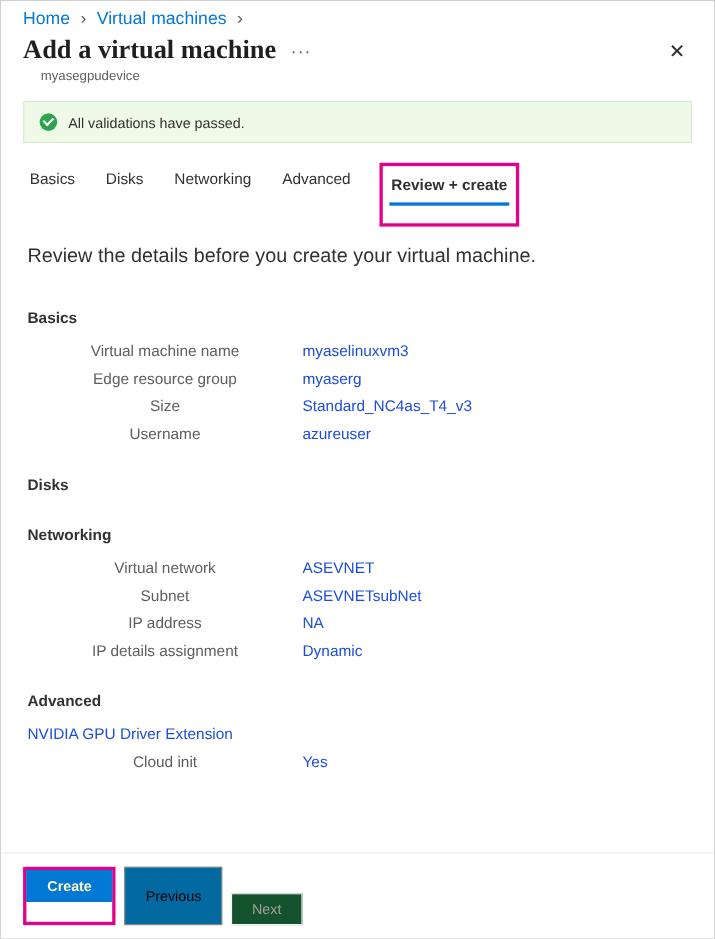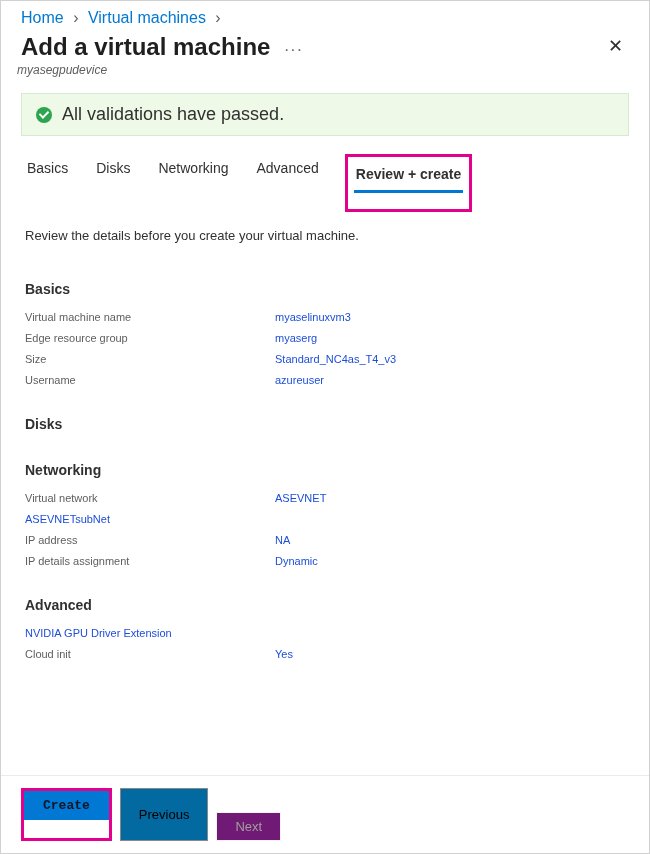--- a/index.html
+++ b/index.html
@@ -25,22 +25,23 @@
       color: #0078d4;
       text-decoration: none;
     }
     .breadcrumb-sep {
       color: #605e5c;
       margin: 0 5px;
     }
     .header-row {
       display: flex;
       justify-content: space-between;
-      align-items: flex-start;
+      align-items: flex-end;
       padding: 2px 20px 0 20px;
+      font-family: Liberation Serif, serif;
     }
     .page-title {
       font-size: 24px;
       font-weight: 600;
       color: #201f1e;
     }
     .ellipsis {
       font-size: 16px;
       color: #605e5c;
       margin-left: 10px;
@@ -48,34 +49,33 @@
     }
     .close-btn {
       font-size: 18px;
       color: #323130;
       cursor: pointer;
       padding: 4px 6px;
       line-height: 1;
       font-weight: 300;
     }
     .subtitle {
-      padding: 2px 20px 16px 16px;
+      padding: 2px 20px 16px 36px;
       font-size: 12px;
       color: #605e5c;
-      font-style: italic;
     }
     .validation-banner {
       margin: 0 20px 18px 20px;
       background: #eef9e8;
       border: 1px solid #d6ead0;
       padding: 10px 14px;
       display: flex;
       align-items: center;
       gap: 10px;
-      font-size: 18px;
+      font-size: 13px;
     }
     .check-icon {
       width: 16px;
       height: 16px;
       background: #2da44e;
       border-radius: 50%;
       position: relative;
       flex-shrink: 0;
     }
     .check-icon::after {
@@ -103,39 +103,40 @@
     .tab.active {
       font-weight: 600;
       border-bottom: 3px solid #0078d4;
     }
     .tab-highlight {
       border: 3px solid #e3008c;
       padding: 3px 6px 16px 6px;
     }
     .description {
       padding: 16px 24px 8px 24px;
-      font-size: 13px;
+      font-size: 18px;
       color: #323130;
     }
     .content {
       padding: 0 24px 80px 24px;
     }
     .section {
       margin-top: 30px;
     }
     .section-title {
       font-weight: 600;
       font-size: 14px;
       margin-bottom: 14px;
       color: #323130;
     }
     .prop-row {
       display: flex;
       margin-bottom: 9px;
-      font-size: 11px;
+      font-size: 14px;
+      text-align: center;
     }
     .prop-label {
       width: 250px;
       color: #605e5c;
     }
     .prop-value {
       color: #1d4ed8;
     }
     .prop-value.bold {
       font-weight: 400;
@@ -154,27 +155,26 @@
     .btn {
       padding: 6px 18px;
       font-size: 13px;
       background: #0369a1;
       border: 1px solid #8a8886;
       cursor: pointer;
       font-family: inherit;
     }
     .btn.primary {
       background: #0078d4;
-      color: #0f172a;
+      color: #fef9c3;
       border-color: #0078d4;
       font-weight: 600;
-      font-family: Liberation Mono, monospace;
     }
     .btn.disabled {
-      background: #701a75;
+      background: #14532d;
       border-color: #f3f2f1;
       color: #a19f9d;
       cursor: default;
       margin-top: 24px;
     }
     .btn-highlight {
       border: 3px solid #e3008c;
       padding: 0;
       display: inline-block;
     }
@@ -245,20 +245,21 @@
     <div class="section-title">Disks</div>
   </div>
 
   <div class="section">
     <div class="section-title">Networking</div>
     <div class="prop-row">
       <div class="prop-label">Virtual network</div>
       <div class="prop-value">ASEVNET</div>
     </div>
     <div class="prop-row">
+      <div class="prop-label">Subnet</div>
       <div class="prop-value">ASEVNETsubNet</div>
     </div>
     <div class="prop-row">
       <div class="prop-label">IP address</div>
       <div class="prop-value">NA</div>
     </div>
     <div class="prop-row">
       <div class="prop-label">IP details assignment</div>
       <div class="prop-value">Dynamic</div>
     </div>

